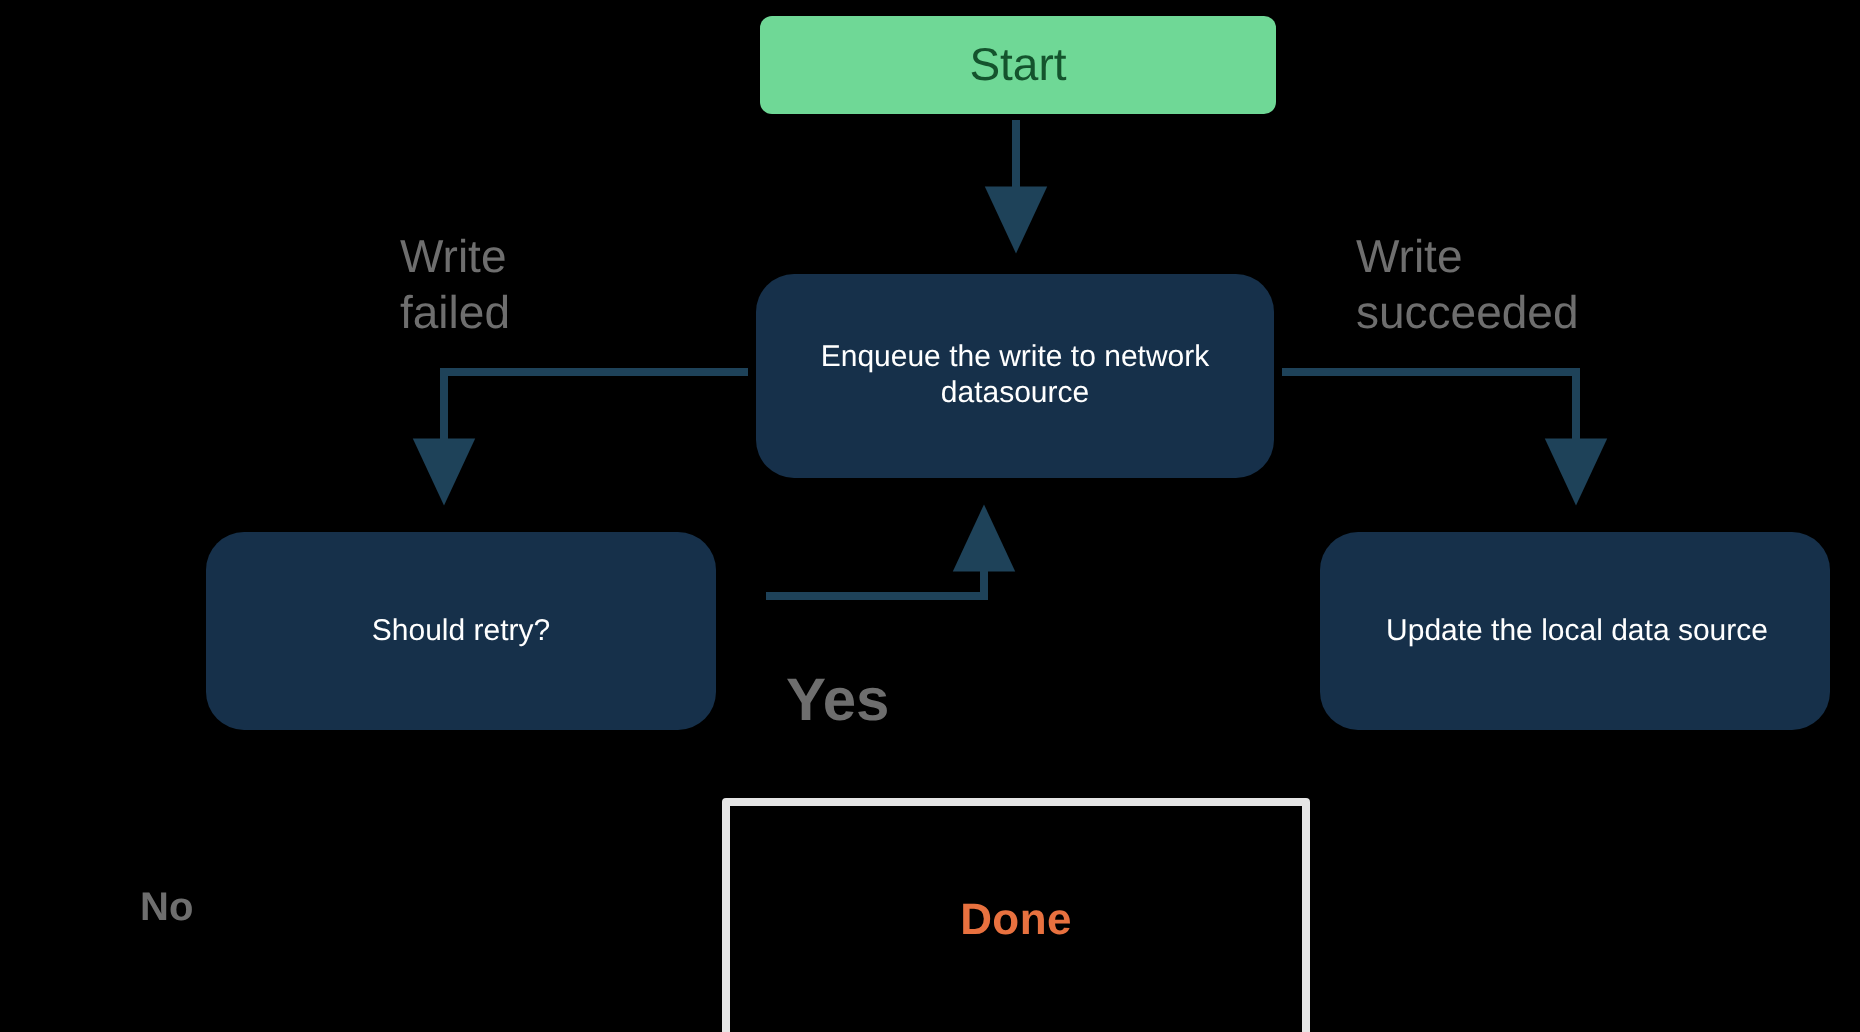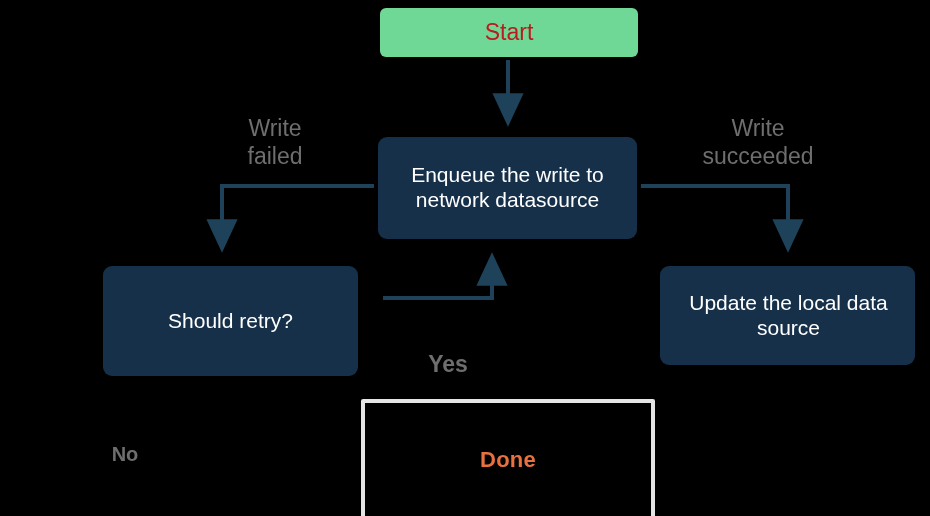--- a/index.html
+++ b/index.html
@@ -35,43 +35,43 @@
     text-align: center;
     line-height: 1.18;
   }
   .node-start {
     left: 380px;
     top: 8px;
     width: 258px;
     height: 49px;
     background: #6FD896;
     border-radius: 6px;
-    color: #b91c1c;
+    color: #14532d;
     font-size: 23px;
     font-weight: 400;
   }
   .node-process {
     background: #16304A;
-    border-radius: 9px;
+    border-radius: 19px;
     color: #ffffff;
-    font-size: 21px;
+    font-size: 15px;
     font-weight: 400;
     padding: 4px 16px;
   }
   .node-enqueue {
     left: 378px;
     top: 137px;
     width: 259px;
     height: 102px;
   }
   .node-retry {
     left: 103px;
     top: 266px;
     width: 255px;
-    height: 110px;
+    height: 99px;
   }
   .node-update {
     left: 660px;
     top: 266px;
     width: 255px;
     height: 99px;
     padding-left: 18px;
   }
   .node-done {
     left: 361px;
@@ -82,21 +82,20 @@
     border: 4px solid #e5e5e5;
     border-radius: 2px;
     color: #E8713F;
     font-size: 22px;
     font-weight: 700;
     letter-spacing: 0.2px;
   }
   .edge-label {
     position: absolute;
     color: #6E6E6E;
-    text-align: center;
     line-height: 1.2;
     white-space: pre-line;
   }
   .label-write-failed {
     left: 200px;
     top: 115px;
     width: 150px;
     font-size: 23px;
     font-weight: 400;
   }
@@ -104,23 +103,22 @@
     left: 678px;
     top: 115px;
     width: 160px;
     font-size: 23px;
     font-weight: 400;
   }
   .label-yes {
     left: 393px;
     top: 333px;
     width: 110px;
-    font-size: 23px;
+    font-size: 30px;
     font-weight: 700;
-    margin-top: 18px;
   }
   .label-no {
     left: 70px;
     top: 442px;
     width: 110px;
     font-size: 20px;
     font-weight: 700;
   }
 </style>
 </head>

